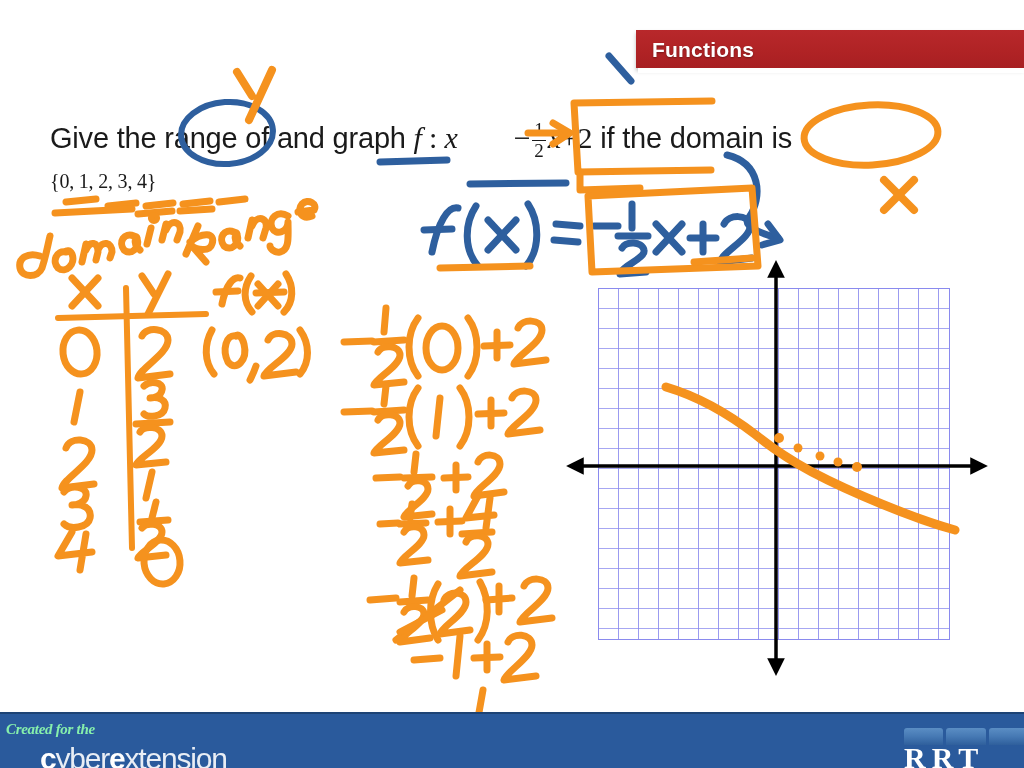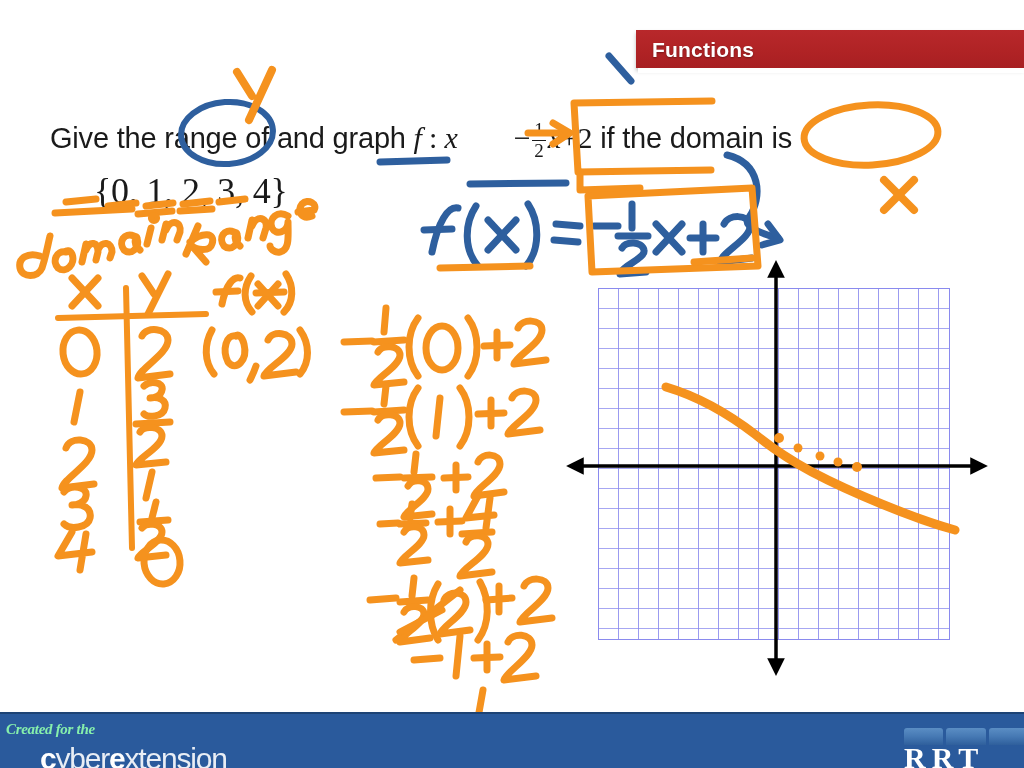--- a/index.html
+++ b/index.html
@@ -32,21 +32,21 @@
     position:absolute;left:-32px;top:22px;width:34px;height:34px;
   }
 
   
   .q{
     position:absolute;color:#1a1a1a;
     font-family:"Liberation Sans", sans-serif;
     font-size:29px;letter-spacing:-.2px;white-space:nowrap;
   }
   #q-line1{left:50px;top:120px;}
-  #q-line2{left:50px;top:170px;font-family:"Liberation Serif",serif;font-size:36px;margin-left:44px;}
+  #q-line2{left:50px;top:170px;font-family:"Liberation Serif",serif;font-size:20px;}
   .mathit{font-family:"Liberation Serif",serif;font-style:italic;font-size:30px;}
   .mathrm{font-family:"Liberation Serif",serif;font-style:normal;font-size:30px;}
   .frac{
     display:inline-block;vertical-align:-0.45em;text-align:center;
     font-family:"Liberation Serif",serif;font-style:normal;
     font-size:19px;line-height:1.05;margin:0 2px;
   }
   .frac .num{display:block;padding:0 2px;}
   .frac .den{display:block;border-top:1.6px solid #1a1a1a;padding:0 2px;}
 

